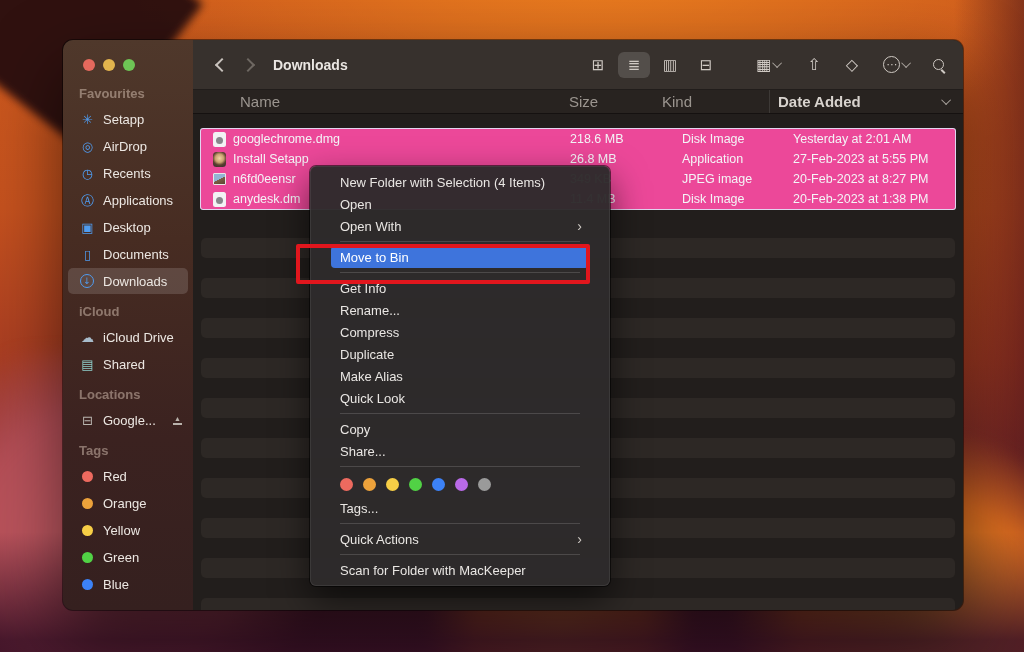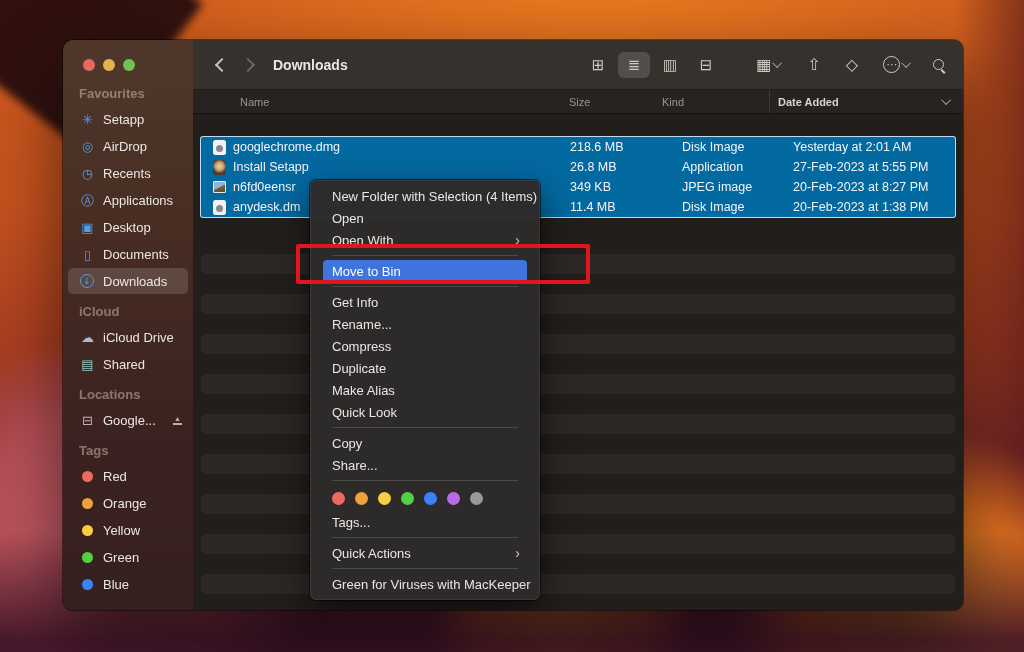--- a/index.html
+++ b/index.html
@@ -66,48 +66,48 @@
   .tb-act { display:flex; align-items:center; gap:4px; font-size:16px; font-family:"DejaVu Sans",sans-serif; }
   .tb-act .circle-ic { width:17px; height:17px; border:1.2px solid #cfc9c3; border-radius:50%;
                        display:inline-flex; align-items:center; justify-content:center; font-size:11px; letter-spacing:-1px; }
   .chev-down { width:7px; height:7px; border-left:1.6px solid #a9a39d; border-bottom:1.6px solid #a9a39d; transform:rotate(-45deg) translateY(-2px); }
   .mag { position:relative; width:12px; height:12px; margin-left:22px; }
   .mag::before { content:''; position:absolute; left:0; top:0; width:9px; height:9px; border:1.6px solid #cfc9c3; border-radius:50%; }
   .mag::after { content:''; position:absolute; left:9px; top:10px; width:5px; height:1.6px; background:#cfc9c3; transform:rotate(45deg); transform-origin:0 0; }
 
   
   .list-header { height:24px; flex:none; display:flex; align-items:center; background:#282320;
-                 border-bottom:1px solid #151110; font-size:11px; color:#9b958f; padding:0 8px; }
+                 border-bottom:1px solid #151110; font-size:15px; color:#9b958f; padding:0 8px; }
   .lh-name { flex:1; padding-left:39px; }
   .lh-size { width:100px; padding-left:15px; }
   .lh-kind { width:115px; padding-left:8px; }
   .lh-date { width:170px; padding-left:8px; color:#d8d3ce; font-weight:bold; align-self:stretch;
              display:flex; align-items:center; border-left:1px solid rgba(255,255,255,.10); }
   .lh-sort { width:16px; display:flex; justify-content:center; }
 
   
   .rows { flex:1; position:relative; overflow:hidden; padding-top:6px; }
-  .sel-group { margin:16px 7px; border:1.5px solid rgba(225,238,255,.85); border-radius:3px; background:#0369a1; overflow:hidden; }
+  .sel-group { margin:8px 7px; border:1.5px solid rgba(225,238,255,.85); border-radius:3px; background:#ec4899; overflow:hidden; }
   .frow { height:20px; display:flex; align-items:center; color:#f4f4f7; font-size:12.5px; padding-left:12px; }
   .fr-name { flex:1; display:flex; align-items:center; min-width:0; white-space:nowrap; overflow:hidden; }
   .fr-size { width:100px; text-align:left; flex:none; }
   .fr-kind { width:115px; padding-left:12px; flex:none; }
   .fr-date { width:170px; padding-left:8px; flex:none; }
   .ficon { width:13px; height:15px; border-radius:2.5px; margin-right:7px; flex:none; position:relative; }
   .ficon.dmg { background:#f2f2f4; }
   .ficon.dmg::after { content:''; position:absolute; left:3px; top:5.5px; width:7px; height:7px; border-radius:50%; background:#87878c; }
   .ficon.app { border-radius:3.5px; background:radial-gradient(circle at 50% 42%, #f3d3a2 0%, #caa06f 38%, #5d4030 62%, #2c2c30 100%); }
   .ficon.jpeg { height:12px; border:1px solid #e8e8e8; border-radius:1px;
                 background:linear-gradient(155deg, #93b3d4 0%, #93b3d4 52%, #7c5f45 52%, #5e4633 100%); }
   .stripe { height:20px; margin:0 8px; border-radius:5px; }
   .stripe.odd { background:#2d2825; }
 
   
-  .menu { position:absolute; left:247px; top:140px; width:230px; z-index:5;
-          background:rgba(45,42,43,.97); border-radius:6px; padding:5px 8px;
+  .menu { position:absolute; left:247px; top:126px; width:300px; z-index:5;
+          background:rgba(45,42,43,.97); border-radius:6px; padding:5px 16px;
           box-shadow:0 14px 36px rgba(0,0,0,.6), 0 0 0 1px rgba(0,0,0,.55), inset 0 0 0 1px rgba(255,255,255,.07);
           font-size:13px; color:#e9e6e3; }
   .menu-item { height:22px; display:flex; align-items:center; padding:0 12px 0 14px; white-space:nowrap; }
   .menu-item .sub { margin-left:auto; color:#cfcac5; font-size:14px; }
   .menu-item.hl { background:#3e74dc; margin:0 5px; padding-left:9px; border-radius:4px; color:#fff; }
   .menu-sep { height:1px; background:rgba(255,255,255,.15); margin:4px 14px; }
   .menu-tags { height:26px; display:flex; align-items:center; gap:10px; padding:0 14px; }
   .menu-dot { width:13px; height:13px; border-radius:50%; }
 
   
@@ -370,17 +370,17 @@
       <div class="menu-item">
         <span>Tags...</span>
       </div>
       <div class="menu-sep"></div>
       <div class="menu-item">
         <span>Quick Actions</span>
         <span class="sub">›</span>
       </div>
       <div class="menu-sep"></div>
       <div class="menu-item">
-        <span>Green for Viruses with MacKeeper</span>
+        <span>Scan for Folder with MacKeeper</span>
       </div>
     </div>
   <div class="annotation"></div>
 </div>
 
 </body></html>

